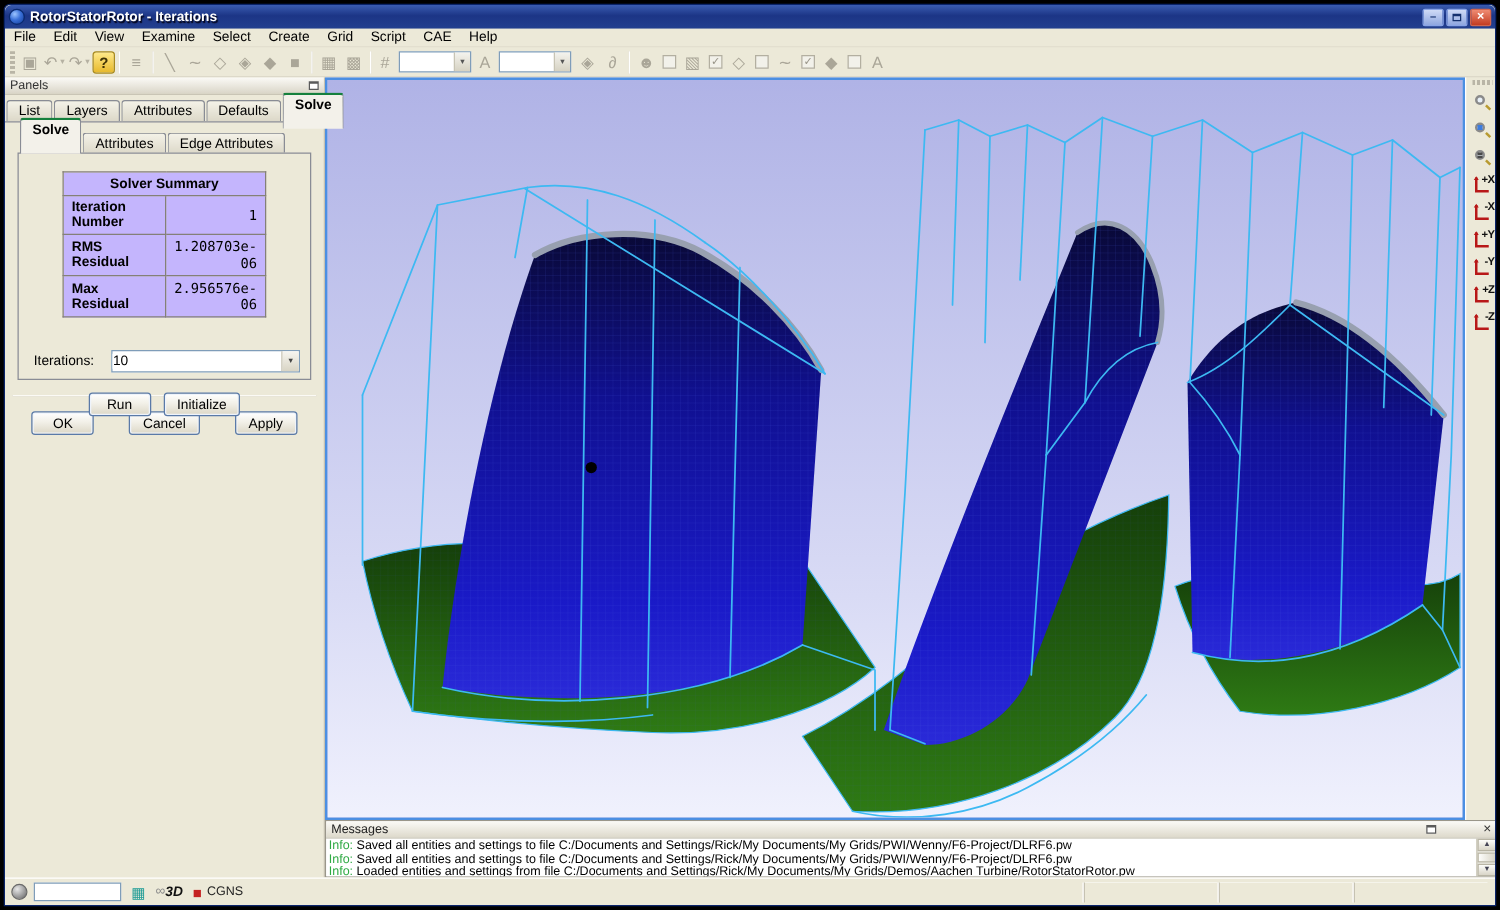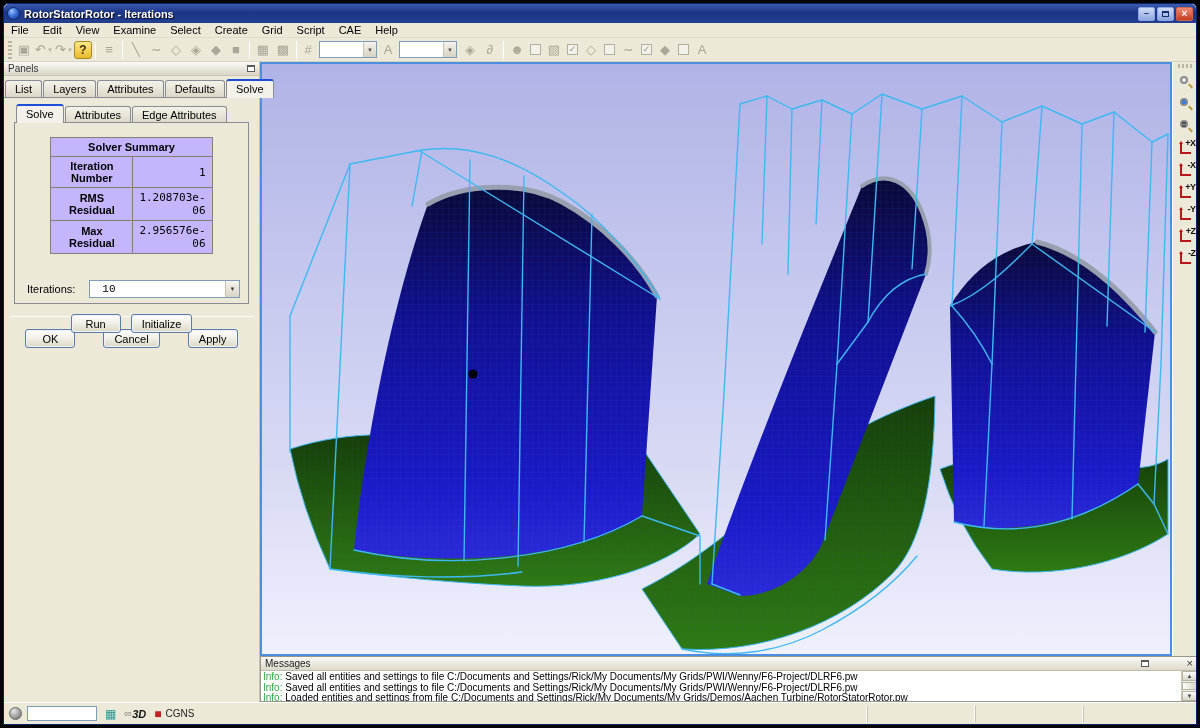--- a/index.html
+++ b/index.html
@@ -46,35 +46,35 @@
 
   
   .panel { position:absolute; left:0; top:58px; width:256px; height:640px; background:#ece9d8; border-right:1px solid #c6c2b2; }
   .panel-header { height:14px; background:linear-gradient(180deg,#fbfaf6,#d9d5c7); border-bottom:1px solid #c9c5b5;
     display:flex; align-items:center; padding:0 4px; font-size:10px; color:#333; }
   .panel-header .spacer { flex:1; }
   .float-icon { width:8px; height:7px; border:1px solid #5a5a5a; border-top-width:2px; background:#fff; position:relative; }
   .tabs { display:flex; align-items:center; height:19px; padding-left:1px; margin-top:3px; }
   .tab { font-size:11px; color:#000; background:linear-gradient(180deg,#f4f2e8,#dcd8c8); border:1px solid #898c95;
     border-bottom:none; border-radius:3px 3px 0 0; padding:2px 9px 2px 9px; margin-right:1px; height:17px; }
-  .tab.active { background:#f3f1ea; border-top:2px solid #1d4ed8; height:19px; font-weight:normal; position:relative; z-index:2; }
+  .tab.active { background:#f3f1ea; border-top:2px solid #15803d; height:29px; font-weight:bold; position:relative; z-index:2; }
   .tabline { height:1px; background:#898c95; margin:0; position:relative; top:-1px; }
   .subtabs { display:flex; align-items:flex-end; height:18px; padding-left:12px; margin-top:6px; }
 
   .solve-box { margin:0 10px; margin-top:-1px; border:1px solid #898c95; background:#ece9d8; height:182px; position:relative; }
   table.summary { border-collapse:collapse; margin:14px auto 0 auto; }
   table.summary td,table.summary th { border:1px solid #848078; background:#c4b5fd; font-size:11px; padding:3px 6px; }
   table.summary th { font-weight:bold; text-align:center; }
-  td.lbl { font-weight:bold; text-align:center; width:82px; }
+  td.lbl { font-weight:bold; text-align:left; width:82px; }
   td.val { font-family:"DejaVu Sans Mono",monospace; font-size:10px; text-align:right; width:78px; }
 
   .iter-row { display:flex; align-items:center; margin:26px 8px 0 12px; }
   .iter-row label { font-size:11px; }
   .combo { margin-left:14px; flex:1; height:18px; background:#fff; border:1px solid #7f9db9; display:flex; align-items:center; }
-  .combo input { flex:1; border:none; outline:none; font-size:11px; padding-left:12px; width:60px; font-family:Liberation Mono, monospace; }
+  .combo input { flex:1; border:none; outline:none; font-size:11px; padding-left:0; width:60px; font-family:Liberation Sans, sans-serif; }
   .combo .arrow { width:14px; height:16px; background:linear-gradient(180deg,#f6f5f0,#d8d4c4); border-left:1px solid #c8c4b4;
     display:flex; align-items:center; justify-content:center; font-size:6px; color:#444; }
 
   .xp-btn { min-width:50px; height:19px; font-size:11px; color:#000; background:linear-gradient(180deg,#ffffff,#f2f0e8 45%,#dcd7c6);
     border:1px solid #5a7aa8; border-radius:3px; padding:0 10px; box-shadow:inset 0 0 0 1px #eef3fb; }
   .btn-row { display:flex; justify-content:center; gap:10px; margin-top:16px; }
   .panel-divider { height:1px; background:#c2beae; border-bottom:1px solid #fbfaf5; margin:12px 6px 0 6px; }
   .okrow { display:flex; justify-content:center; gap:28px; margin-top:12px; }
 
   

